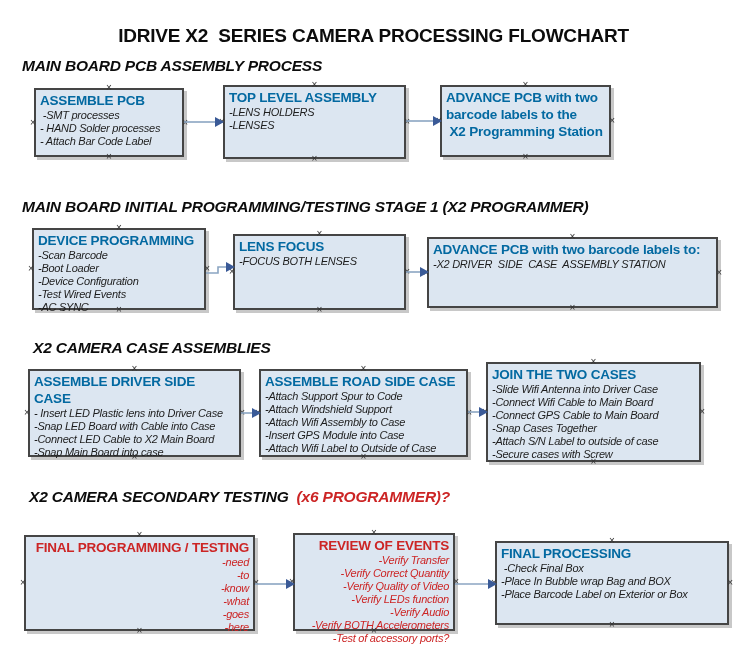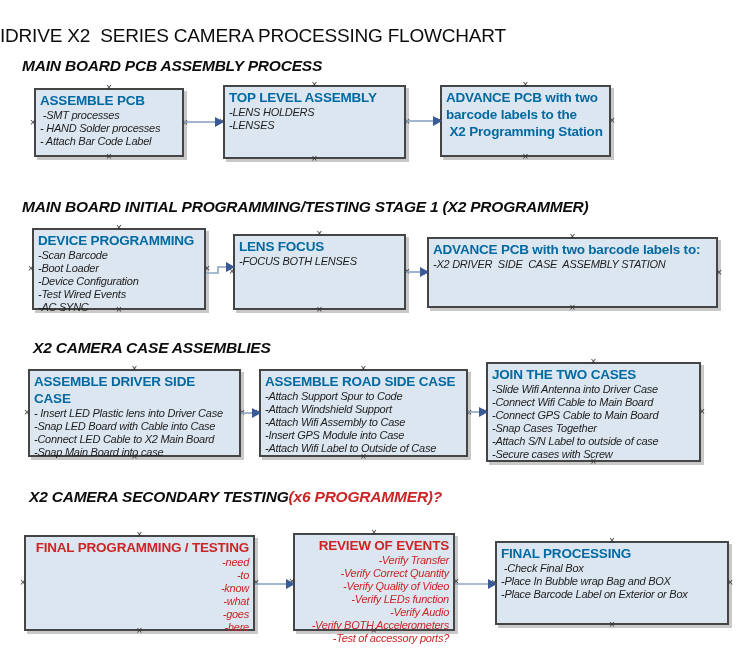--- a/index.html
+++ b/index.html
@@ -2,28 +2,28 @@
 <html style="--box-fill: #dce6f1; --box-border: #454545; --accent-red: #cc2525; --arrow-line: #8ba5c2; --arrow-head: #3a5a97; --text: #161616;"><head>
 <meta charset="utf-8">
 <style>
   html,body{margin:0;padding:0;background:#fff;}
   .canvas{
     position:relative;width:747px;height:662px;background:#ffffff;
     font-family:"Liberation Sans",sans-serif;color:var(--text,#161616);
     overflow:hidden;
   }
   .page-title{
-    position:absolute;left:0;top:25px;width:100%;text-align:left;
-    font-size:19px;font-weight:normal;letter-spacing:-0.2px;white-space:pre;color:#0c0c0c;
+    position:absolute;left:0;top:25px;width:100%;text-align:center;
+    font-size:19px;font-weight:bold;letter-spacing:-0.2px;white-space:pre;color:#0c0c0c;
   }
   .sec-head{
     position:absolute;font-size:15.5px;font-weight:bold;letter-spacing:-0.2px;
     white-space:pre;color:#0c0c0c;font-style:italic;
   }
-  .sec-head .red-part{color:var(--accent-red);}
+  .sec-head .red-part{color:var(--accent-red);margin-left:8px;}
   .fbox{
     position:absolute;box-sizing:border-box;
     background:var(--box-fill);border:2px solid var(--box-border);
     box-shadow:3px 3px 0 rgba(145,145,145,0.5);
     padding:2px 4px;overflow:visible;
   }
   .fbox-title{
     font-size:13.5px;font-weight:bold;line-height:17px;
     letter-spacing:-0.2px;white-space:pre-wrap;color:#0369a1;
   }

